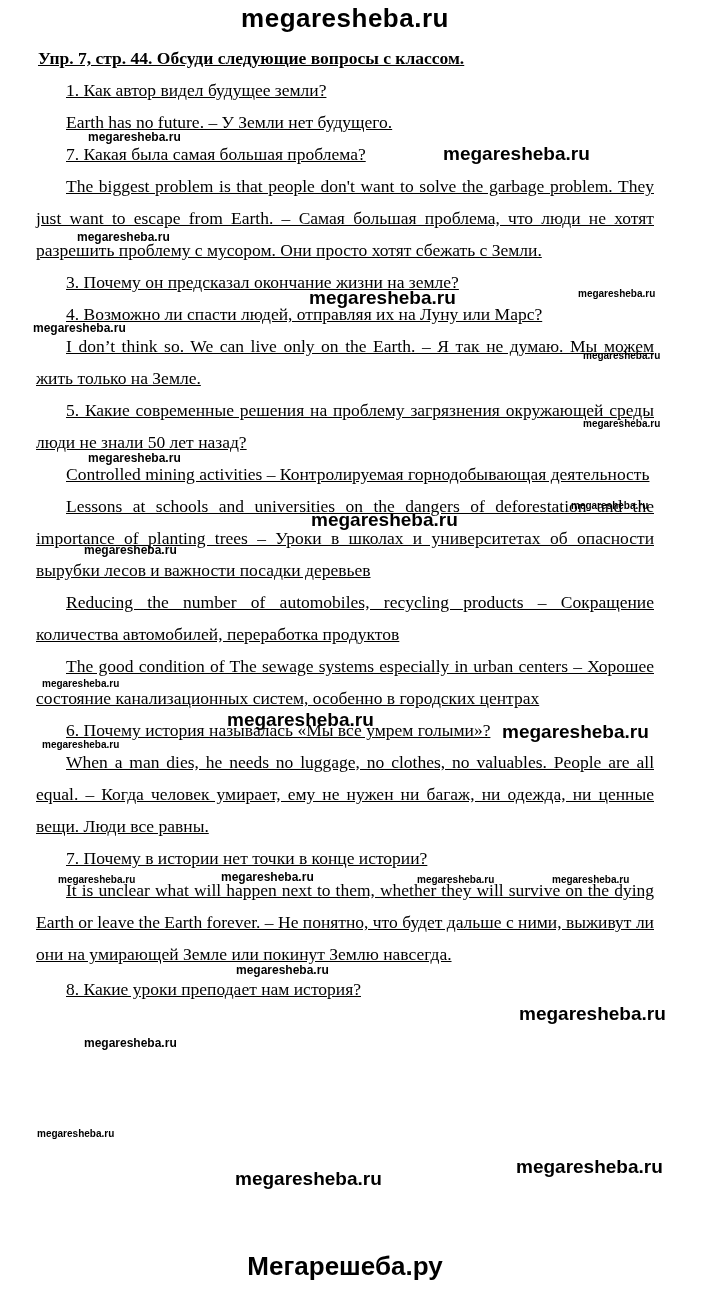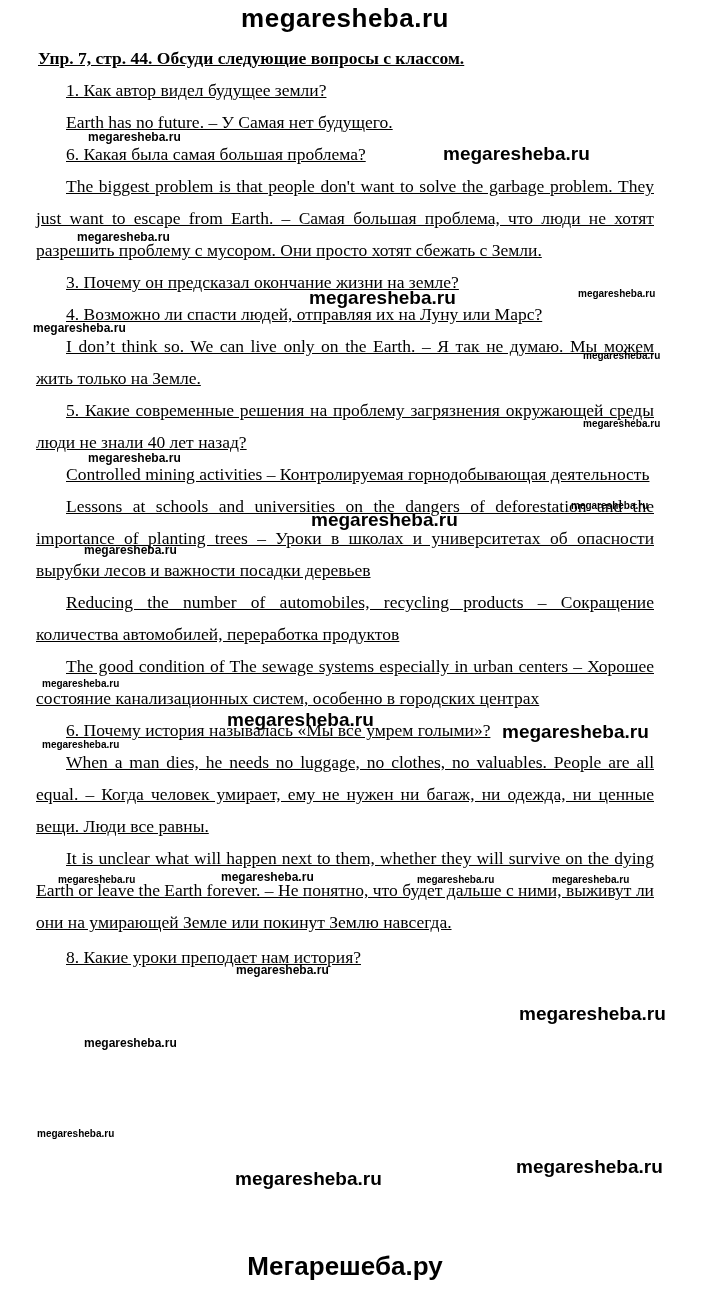--- a/index.html
+++ b/index.html
@@ -68,33 +68,34 @@
 </head>
 <body>
 
 <div class="page">
 
   <div class="site-title">megaresheba.ru</div>
 
   <div class="content">
     <p class="heading">Упр. 7, стр. 44. Обсуди следующие вопросы с классом.</p>
     <p>1. Как автор видел будущее земли?</p>
-    <p>Earth has no future. – У Самая нет будущего.</p>
-    <p>6. Какая была самая большая проблема?</p>
+    <p>Earth has no future. – У Земли нет будущего.</p>
+    <p>7. Какая была самая большая проблема?</p>
     <p>The biggest problem is that people don't want to solve the garbage problem. They just want to escape from Earth. – Самая большая проблема, что люди не хотят разрешить проблему с мусором. Они просто хотят сбежать с Земли.</p>
     <p>3. Почему он предсказал окончание жизни на земле?</p>
     <p>4. Возможно ли спасти людей, отправляя их на Луну или Марс?</p>
     <p>I don’t think so. We can live only on the Earth. – Я так не думаю. Мы можем жить только на Земле.</p>
-    <p>5. Какие современные решения на проблему загрязнения окружающей среды люди не знали 40 лет назад?</p>
+    <p>5. Какие современные решения на проблему загрязнения окружающей среды люди не знали 50 лет назад?</p>
     <p>Controlled mining activities – Контролируемая горнодобывающая деятельность</p>
     <p>Lessons at schools and universities on the dangers of deforestation and the importance of planting trees – Уроки в школах и университетах об опасности вырубки лесов и важности посадки деревьев</p>
     <p>Reducing the number of automobiles, recycling products – Сокращение количества автомобилей, переработка продуктов</p>
     <p>The good condition of The sewage systems especially in urban centers – Хорошее состояние канализационных систем, особенно в городских центрах</p>
     <p>6. Почему история называлась «Мы все умрем голыми»?</p>
     <p>When a man dies, he needs no luggage, no clothes, no valuables. People are all equal. – Когда человек умирает, ему не нужен ни багаж, ни одежда, ни ценные вещи. Люди все равны.</p>
+    <p>7. Почему в истории нет точки в конце истории?</p>
     <p>It is unclear what will happen next to them, whether they will survive on the dying Earth or leave the Earth forever. – Не понятно, что будет дальше с ними, выживут ли они на умирающей Земле или покинут Землю навсегда.</p>
     <p class="q8">8. Какие уроки преподает нам история?</p>
   </div>
 
   <div class="footer">Мегарешеба.ру</div>
 
   <span class="wm sm" style="left:88px;top:130px">megaresheba.ru</span>
   <span class="wm lg" style="left:443px;top:143px">megaresheba.ru</span>
   <span class="wm sm" style="left:77px;top:230px">megaresheba.ru</span>
   <span class="wm lg" style="left:309px;top:287px">megaresheba.ru</span>

